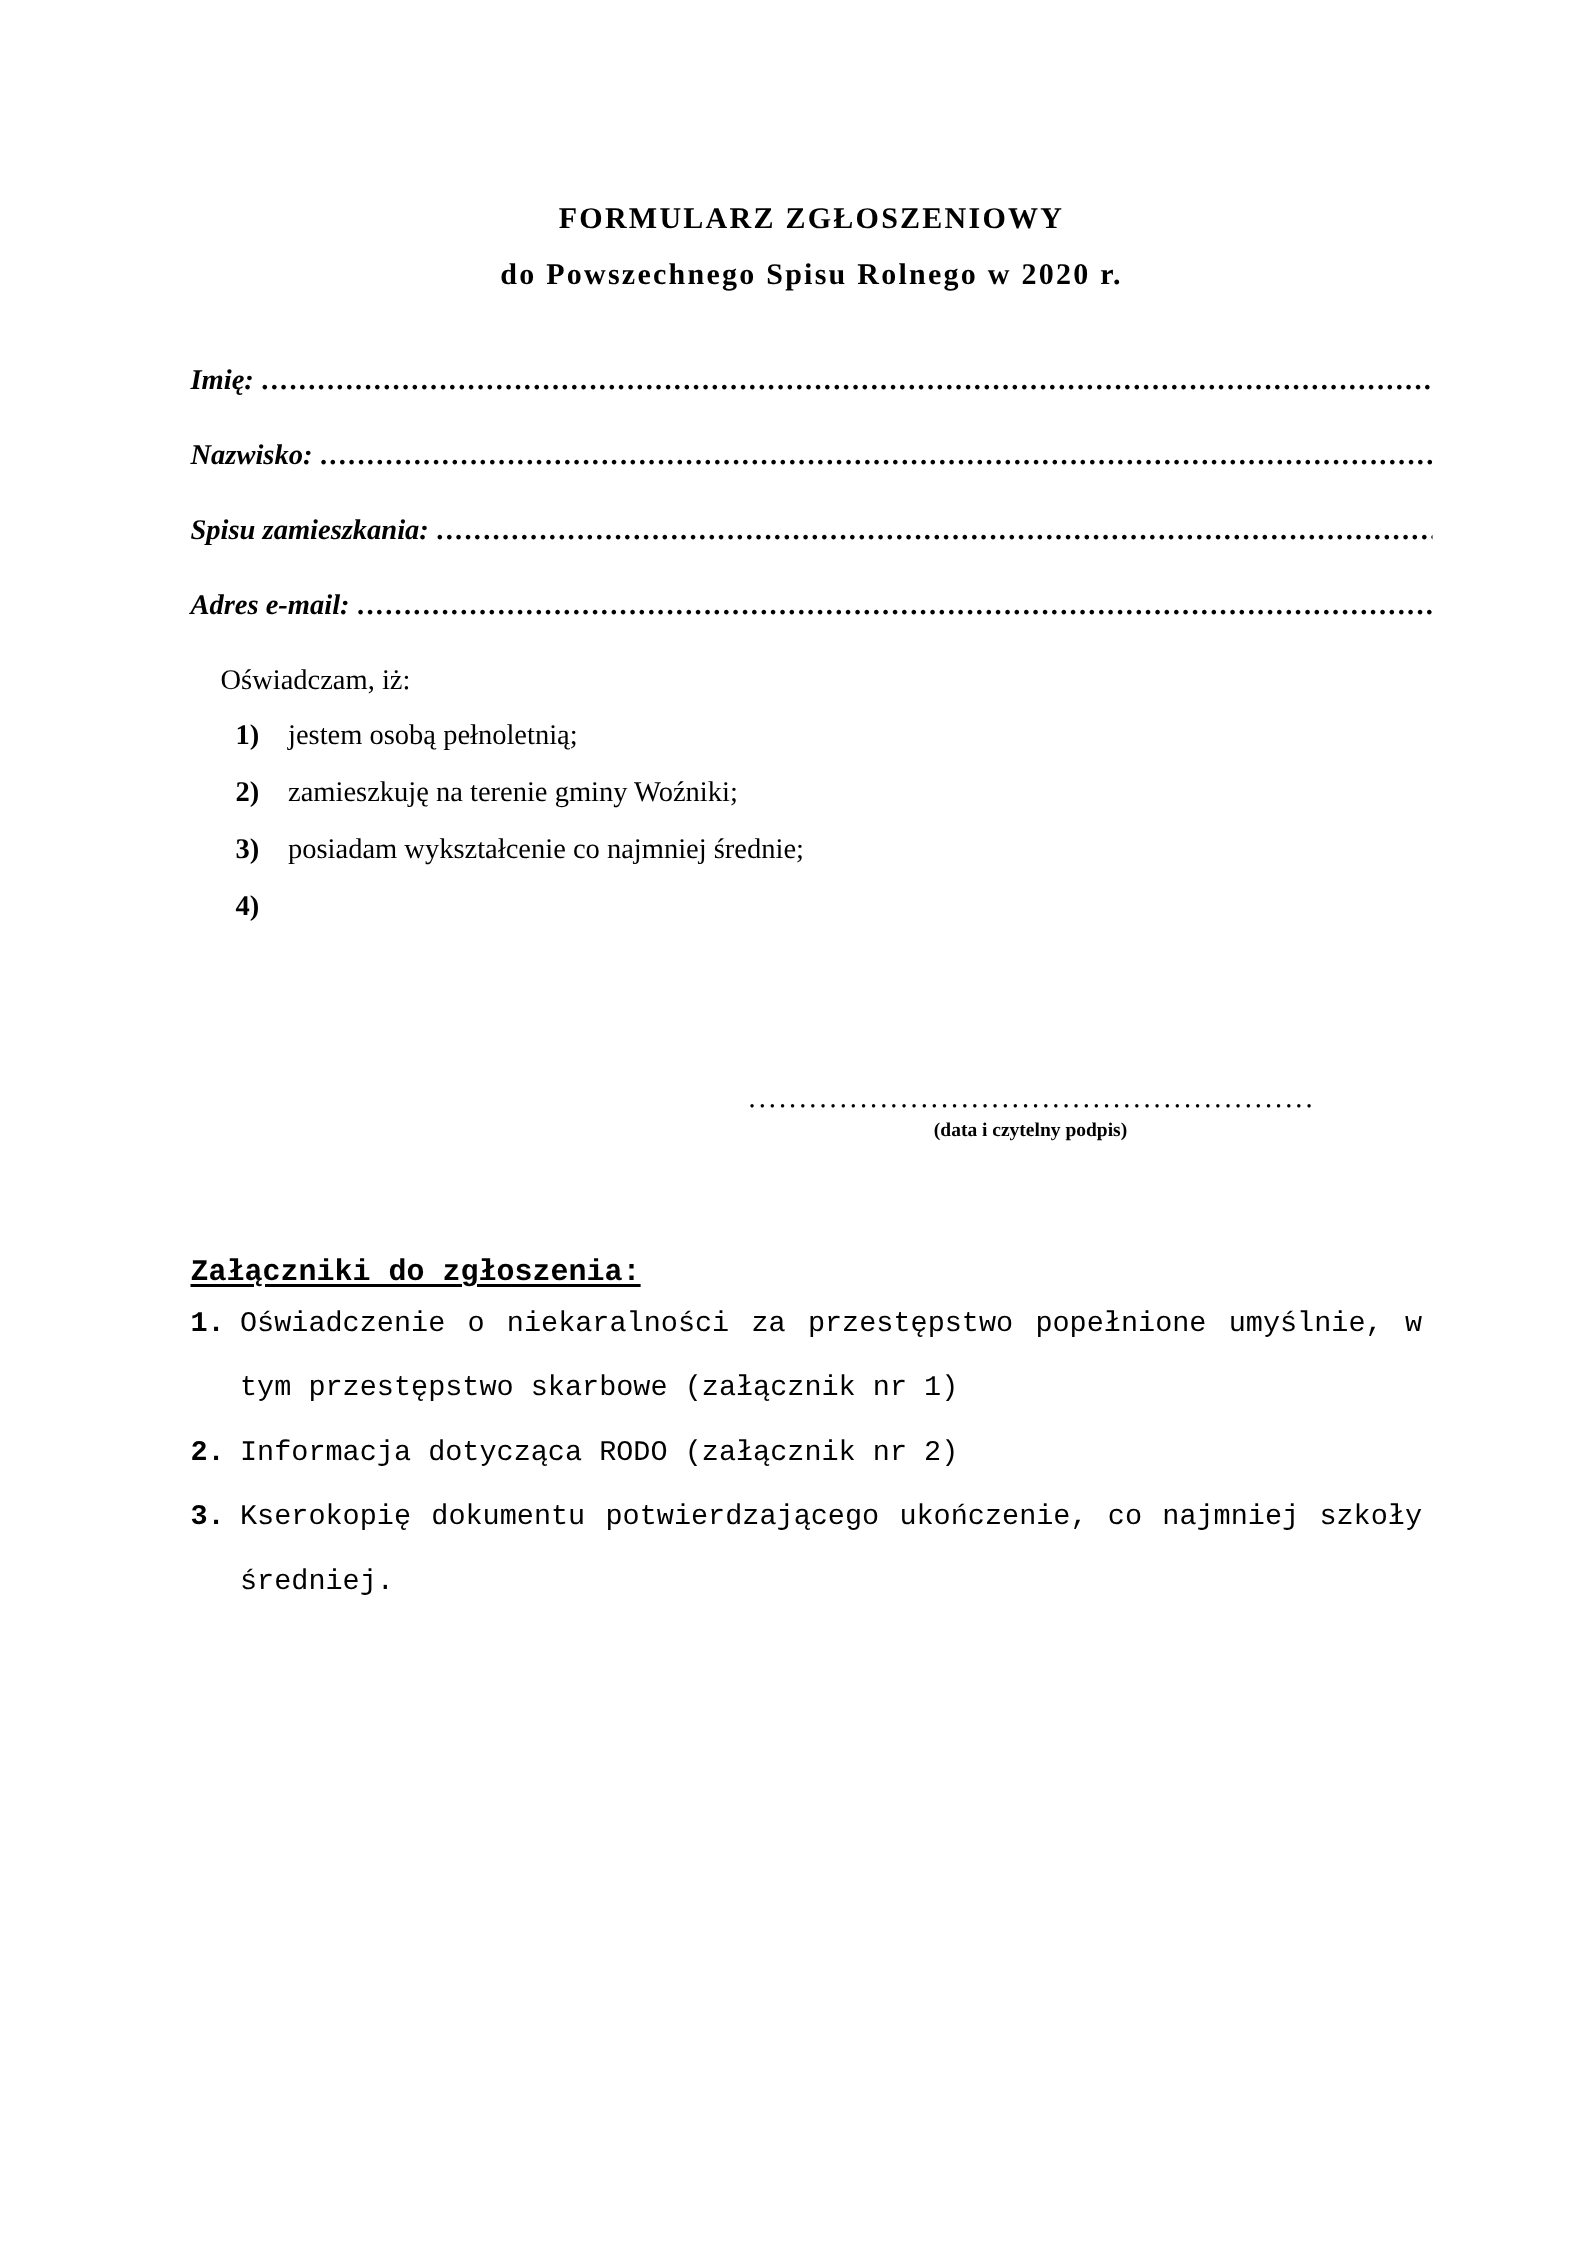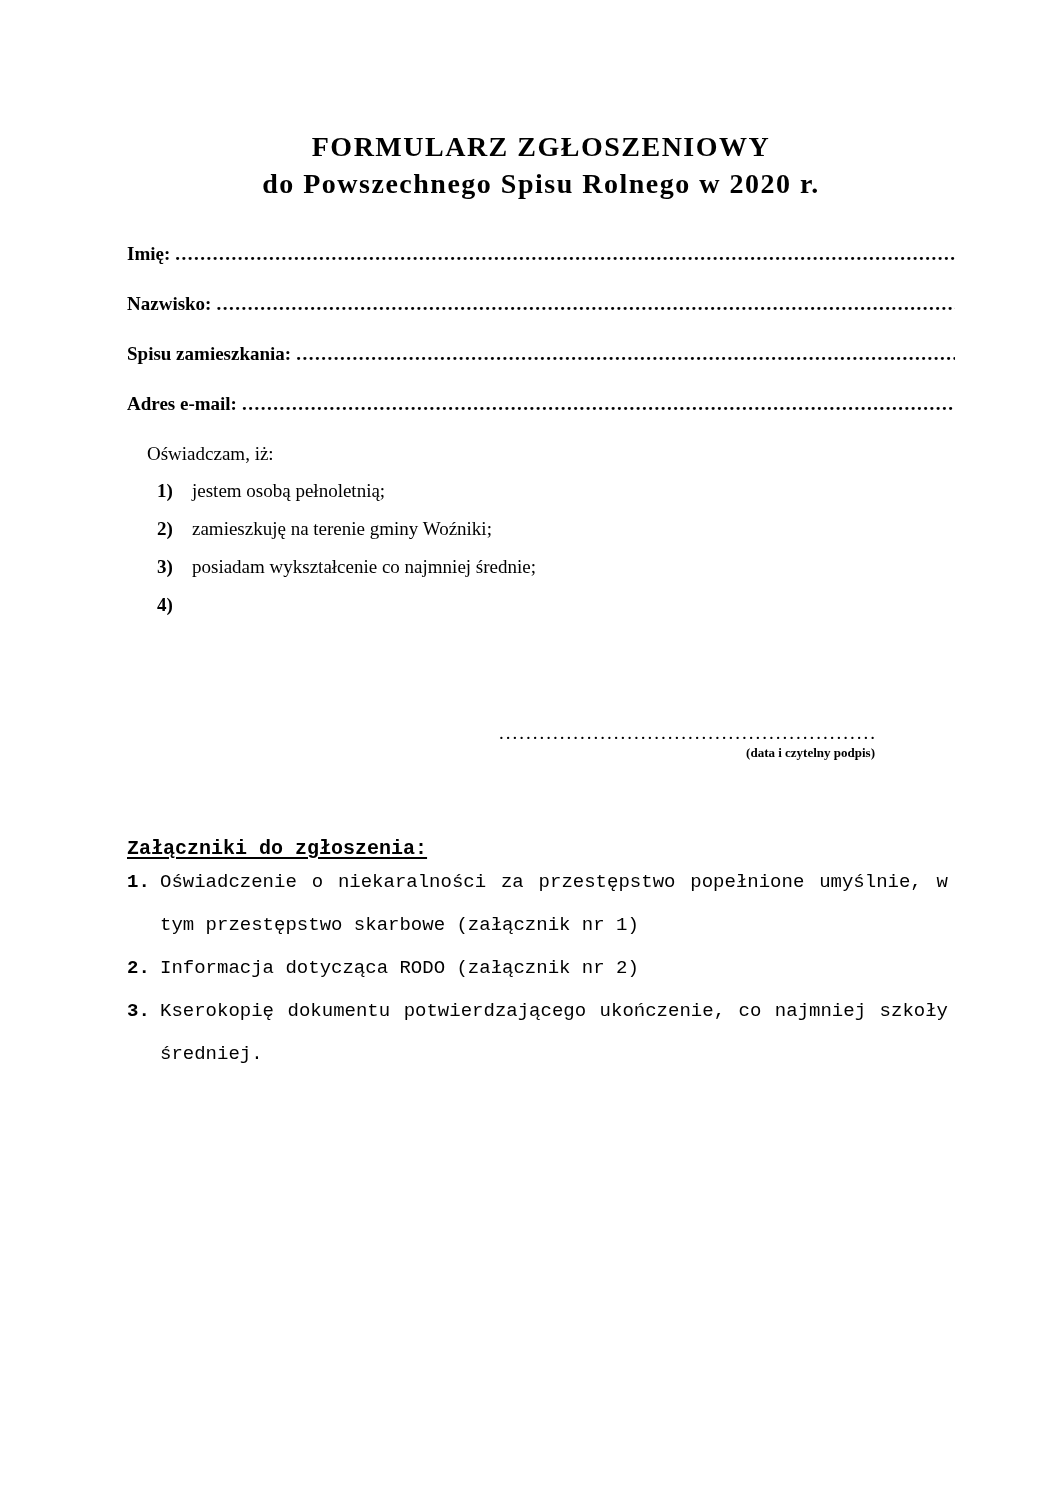--- a/index.html
+++ b/index.html
@@ -12,37 +12,37 @@
     box-sizing: border-box;
     padding: 128px 103px 0 127px;
     overflow: hidden;
     position: relative;
   }
 
   
   .title {
     text-align: center;
     font-weight: bold;
-    font-size: 28px;
+    font-size: 20px;
     line-height: 37px;
     letter-spacing: 1.5px;
   }
 
   
   .fields { margin-top: 42px; }
   .field-row {
     display: flex;
     align-items: baseline;
     font-size: 19px;
     line-height: 20px;
     font-weight: bold;
     margin-bottom: 30px;
     white-space: nowrap;
   }
-  .field-row .label { flex: none; }
+  .field-row .label { flex: none; font-style: italic; }
   .dots-fill {
     flex: 1 1 auto;
     overflow: hidden;
     margin-left: 5px;
     letter-spacing: 1.5px;
   }
   .dots-fixed {
     margin-left: 5px;
     letter-spacing: 1.5px;
     overflow: hidden;
@@ -81,21 +81,20 @@
     line-height: 20px;
     letter-spacing: 2px;
     white-space: nowrap;
     overflow: hidden;
   }
   .signature .caption {
     font-size: 13px;
     font-weight: bold;
     line-height: 16px;
     margin-top: 2px;
-    text-align: right;
   }
 
   
   .attachments { margin-top: 77px; font-family: Liberation Mono, monospace; }
   .attachments .heading {
     font-size: 20px;
     font-weight: bold;
     line-height: 22px;
     text-decoration: underline;
     text-underline-offset: 3px;

